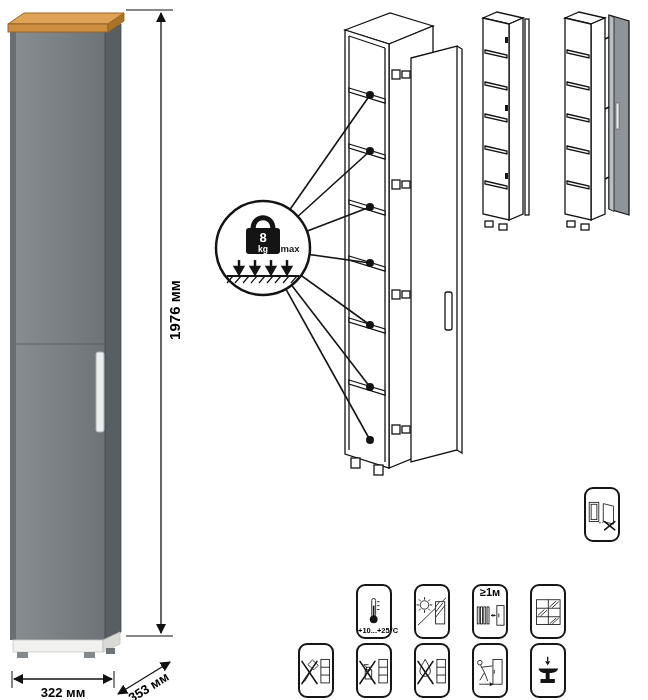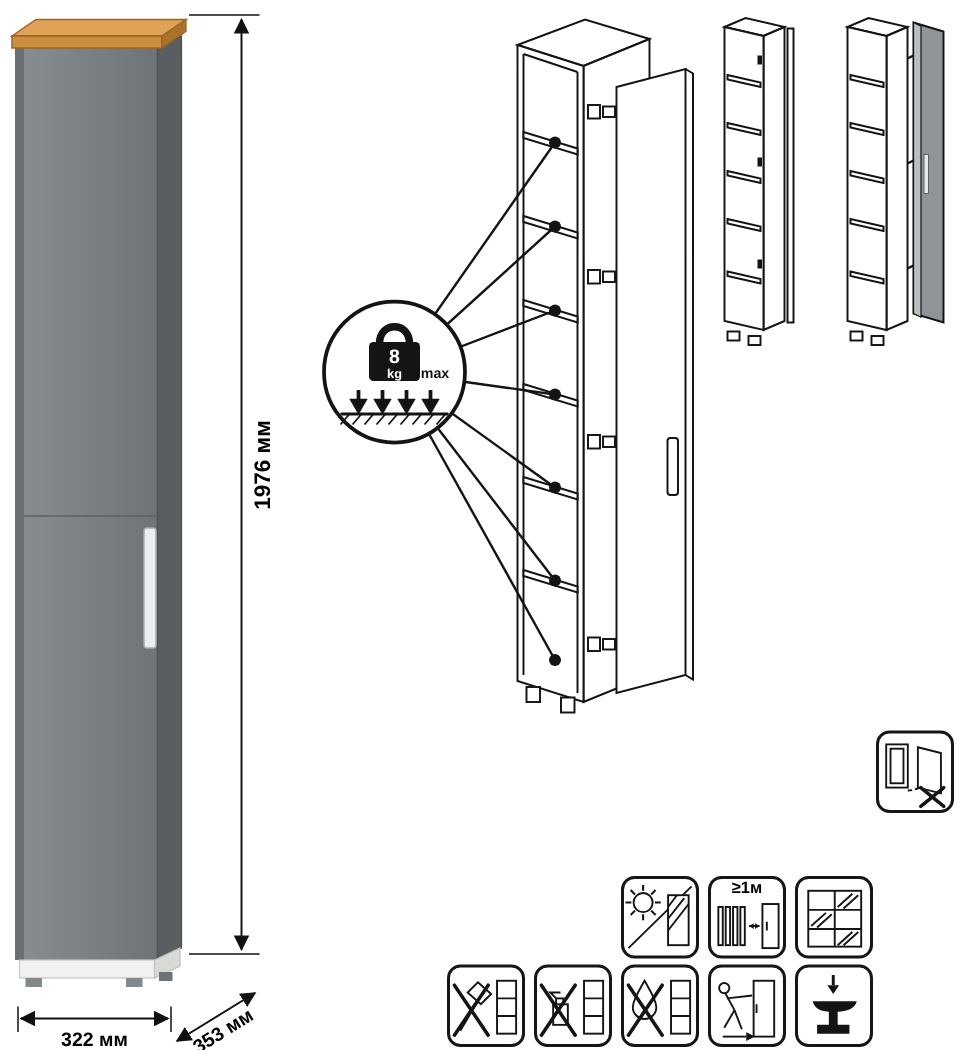--- a/index.html
+++ b/index.html
@@ -4,21 +4,21 @@
 <style>
   html,body{margin:0;padding:0;background:#fff;}
   .stage{position:relative;width:648px;height:700px;background:#ffffff;overflow:hidden;
          font-family:"Liberation Sans",sans-serif;}
   .abs{position:absolute;}
   svg text{font-family:"Liberation Sans",sans-serif;}
   text.dim{font-weight:bold;fill:#000;}
   .ln{stroke:#141414;stroke-width:1.3;fill:none;}
   .lnw{stroke:#141414;stroke-width:1.3;fill:#ffffff;}
   .x{stroke:#141414;stroke-width:2.4;stroke-linecap:round;fill:none;}
-  .icon-box{position:absolute;width:52px;height:55px;border:2.5px solid #161616;border-radius:9px;
+  .icon-box{position:absolute;width:36px;height:55px;border:2.5px solid #161616;border-radius:9px;
             background:#fff;box-sizing:border-box;}
   .icon-box svg{position:absolute;left:0;top:0;width:100%;height:100%;}
   .icon-label{position:absolute;left:0;right:0;bottom:1px;text-align:center;font-size:9.5px;
               font-weight:bold;color:#000;}
   .icon-label.small{font-size:7.5px;bottom:2px;}
   .icon-label.top{top:0px;bottom:auto;font-size:11px;}
 </style>
 </head>
 <body>
 
@@ -229,20 +229,31 @@
       <rect class="lnw" x="5" y="7" width="15" height="30"></rect>
       <rect class="ln" x="8" y="10" width="9" height="24" stroke-width="1"></rect>
       <path class="ln" d="M20,39 A17,17 0 0 0 33,33" stroke-dasharray="3,2"></path>
       <polygon class="lnw" points="27,9 43,13 43,41 27,37"></polygon>
       <line class="x" x1="29" y1="37" x2="45" y2="50"></line>
       <line class="x" x1="45" y1="37" x2="29" y2="50"></line>
     </svg>
   </div>
 
 
+  <div class="icon-box" style="left:356px;top:584px">
+    <svg viewBox="0 0 49 50">
+      <rect class="ln" x="21" y="5" width="6" height="28" rx="3" stroke-width="1.6"></rect>
+      <circle cx="24" cy="37" r="6" fill="#141414"></circle>
+      <line x1="24" y1="16" x2="24" y2="34" stroke="#141414" stroke-width="2.5"></line>
+      <line class="ln" x1="29" y1="10" x2="33" y2="10" stroke-width="1.2"></line>
+      <line class="ln" x1="29" y1="16" x2="33" y2="16" stroke-width="1.2"></line>
+      <line class="ln" x1="29" y1="22" x2="33" y2="22" stroke-width="1.2"></line>
+    </svg>
+    <div class="icon-label small">+10...+25°C</div>
+  </div>
 
   <div class="icon-box" style="left:414px;top:584px">
     <svg viewBox="0 0 49 50">
       <line class="ln" x1="3" y1="46" x2="46" y2="4" stroke-width="1.4"></line>
       <circle class="ln" cx="13" cy="15" r="6.5" stroke-width="1.6"></circle>
       <g stroke="#141414" stroke-width="1.4">
         <line x1="13" y1="7" x2="13" y2="3"></line>
           <line x1="13" y1="23" x2="13" y2="27"></line>
         <line x1="5" y1="15" x2="1" y2="15"></line>
           <line x1="21" y1="15" x2="25" y2="15"></line>

